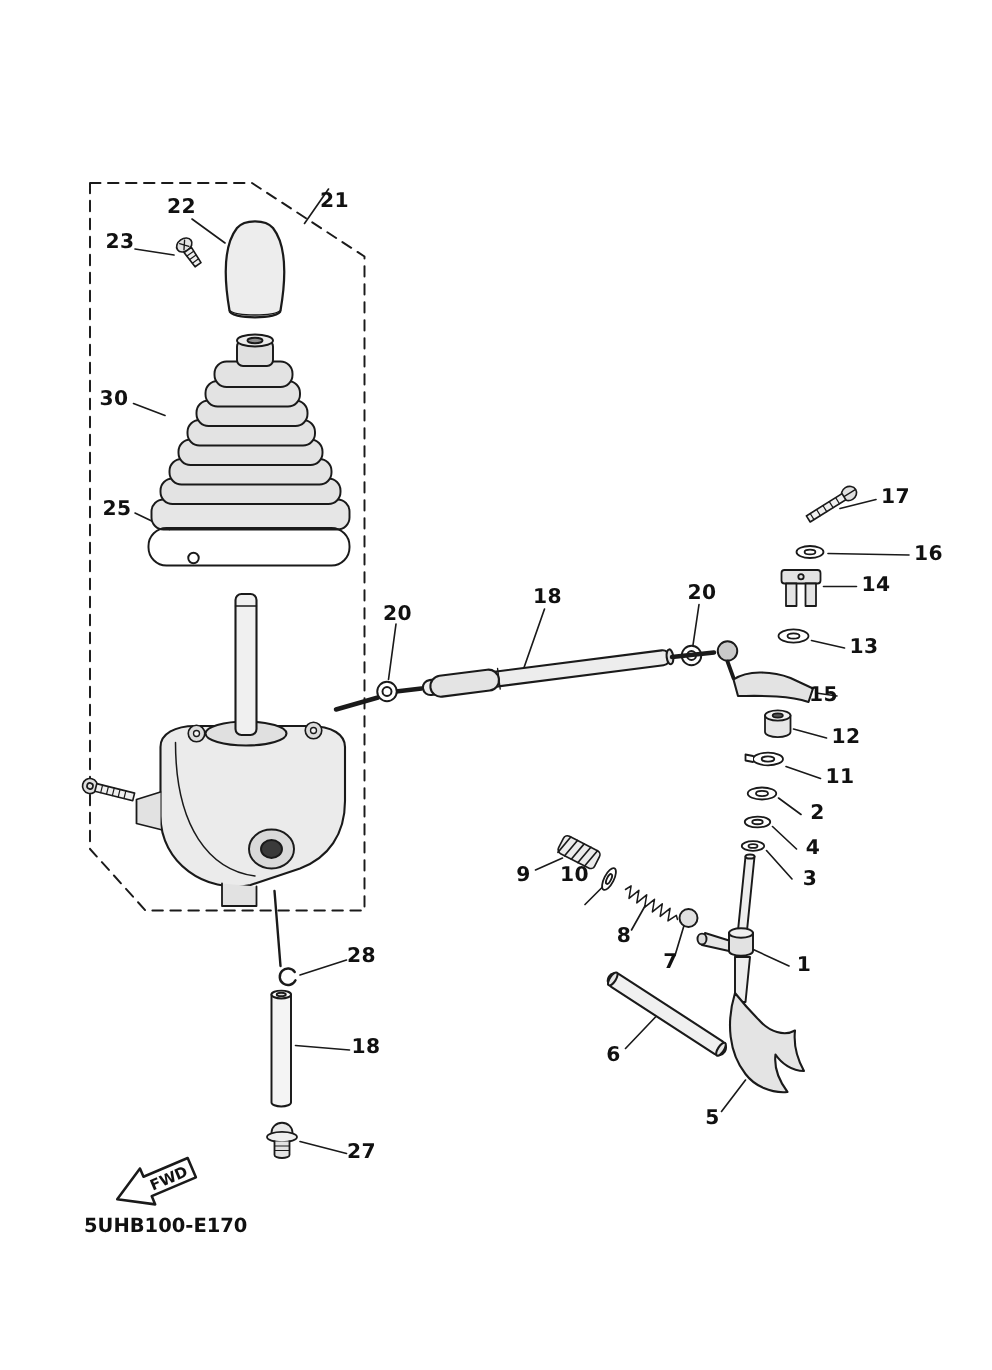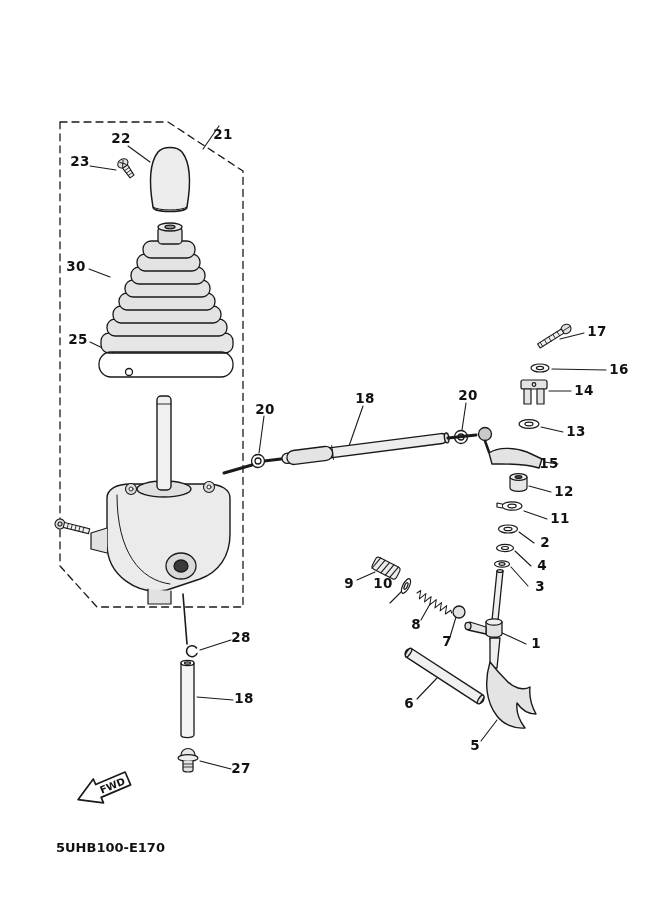--- a/index.html
+++ b/index.html
@@ -7,21 +7,21 @@
     position:relative;width:661px;height:913px;background:#fff;
     font-family:"DejaVu Sans",sans-serif;overflow:hidden;
   }
   .stage svg{position:absolute;left:0;top:0}
   .callout{
     position:absolute;transform:translate(-50%,-50%);
     font-family:"DejaVu Sans",sans-serif;font-weight:bold;font-size:13.5px;
     color:#111;letter-spacing:.3px;white-space:nowrap;
   }
   .diagram-code{
-    position:absolute;left:56px;top:840px;
+    position:absolute;left:56px;top:810px;
     font-family:"DejaVu Sans",sans-serif;font-weight:600;font-size:13px;color:#111;
   }
 </style>
 </head>
 <body>
 
 <div class="stage">
 
   <svg width="661" height="913" viewBox="0 0 661 913" xmlns="http://www.w3.org/2000/svg">
     <g stroke="#1a1a1a" fill="none" stroke-linecap="round" stroke-linejoin="round">

